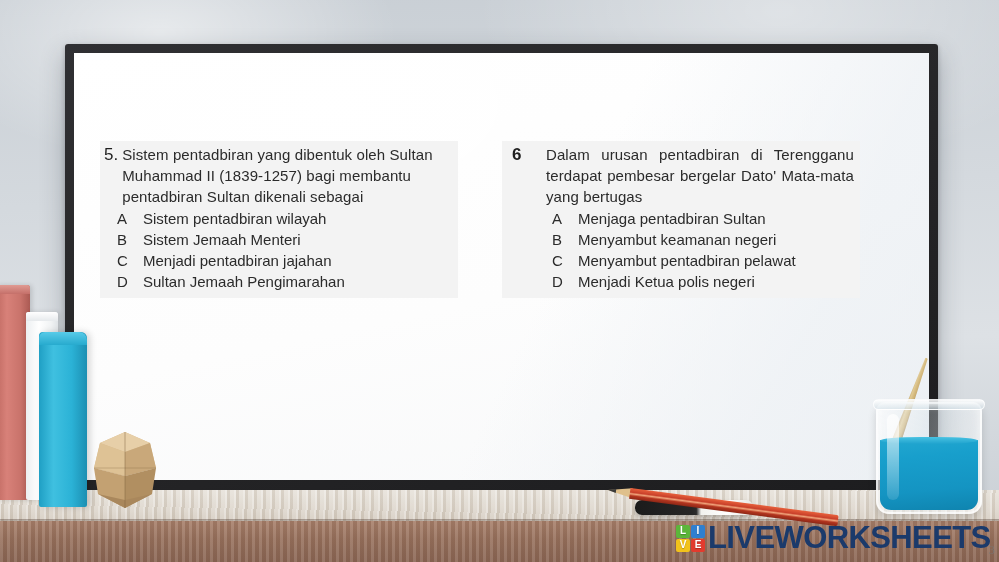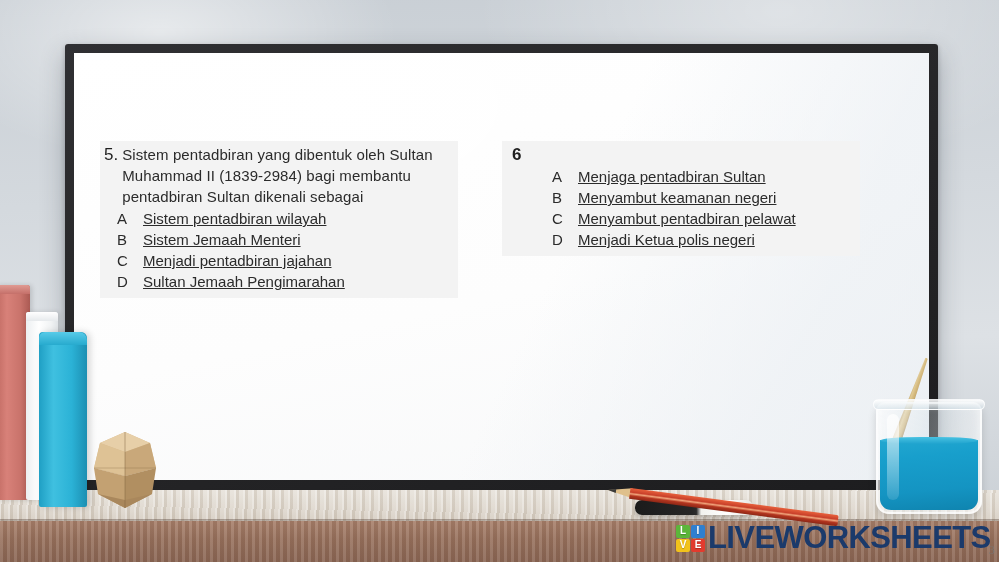--- a/index.html
+++ b/index.html
@@ -84,21 +84,21 @@
   #question-5-card .q-options { padding-left: 13px; }
   #question-6-card .q-options { padding-left: 46px; }
 
   .q-option {
     display: flex;
     font-size: 15px;
     line-height: 21px;
     color: #2b2b2b;
   }
   .opt-letter { flex: 0 0 auto; width: 26px; }
-  .opt-text   { flex: 1 1 auto; text-decoration: underline; }
+  .opt-text   { flex: 1 1 auto; }
 
   
   .scan-blur { filter: blur(.18px); }
 
   
   #desk {
     position: absolute;
     left: 0; right: 0; bottom: 0;
     height: 72px;
   }
@@ -316,21 +316,21 @@
 
   <div id="wall-texture"></div>
 
   <div id="whiteboard">
     <div id="board-surface">
       <div id="board-sheen"></div>
 
       <div class="question-card scan-blur" id="question-5-card">
         <div class="q-head">
           <span class="q-number">5.</span>
-          <span class="q-stem">Sistem pentadbiran yang dibentuk oleh Sultan Muhammad II (1839-2984) bagi membantu pentadbiran Sultan dikenali sebagai</span>
+          <span class="q-stem">Sistem pentadbiran yang dibentuk oleh Sultan Muhammad II (1839-1257) bagi membantu pentadbiran Sultan dikenali sebagai</span>
         </div>
         <ul class="q-options">
           <li class="q-option">
             <span class="opt-letter">A</span>
             <span class="opt-text">Sistem pentadbiran wilayah</span>
           </li>
           <li class="q-option">
             <span class="opt-letter">B</span>
             <span class="opt-text">Sistem Jemaah Menteri</span>
           </li>
@@ -341,20 +341,21 @@
           <li class="q-option">
             <span class="opt-letter">D</span>
             <span class="opt-text">Sultan Jemaah Pengimarahan</span>
           </li>
         </ul>
       </div>
 
       <div class="question-card scan-blur" id="question-6-card">
         <div class="q-head">
           <span class="q-number">6</span>
+          <span class="q-stem">Dalam urusan pentadbiran di Terengganu terdapat pembesar bergelar Dato' Mata-mata yang bertugas</span>
         </div>
         <ul class="q-options">
           <li class="q-option">
             <span class="opt-letter">A</span>
             <span class="opt-text">Menjaga pentadbiran Sultan</span>
           </li>
           <li class="q-option">
             <span class="opt-letter">B</span>
             <span class="opt-text">Menyambut keamanan negeri</span>
           </li>

